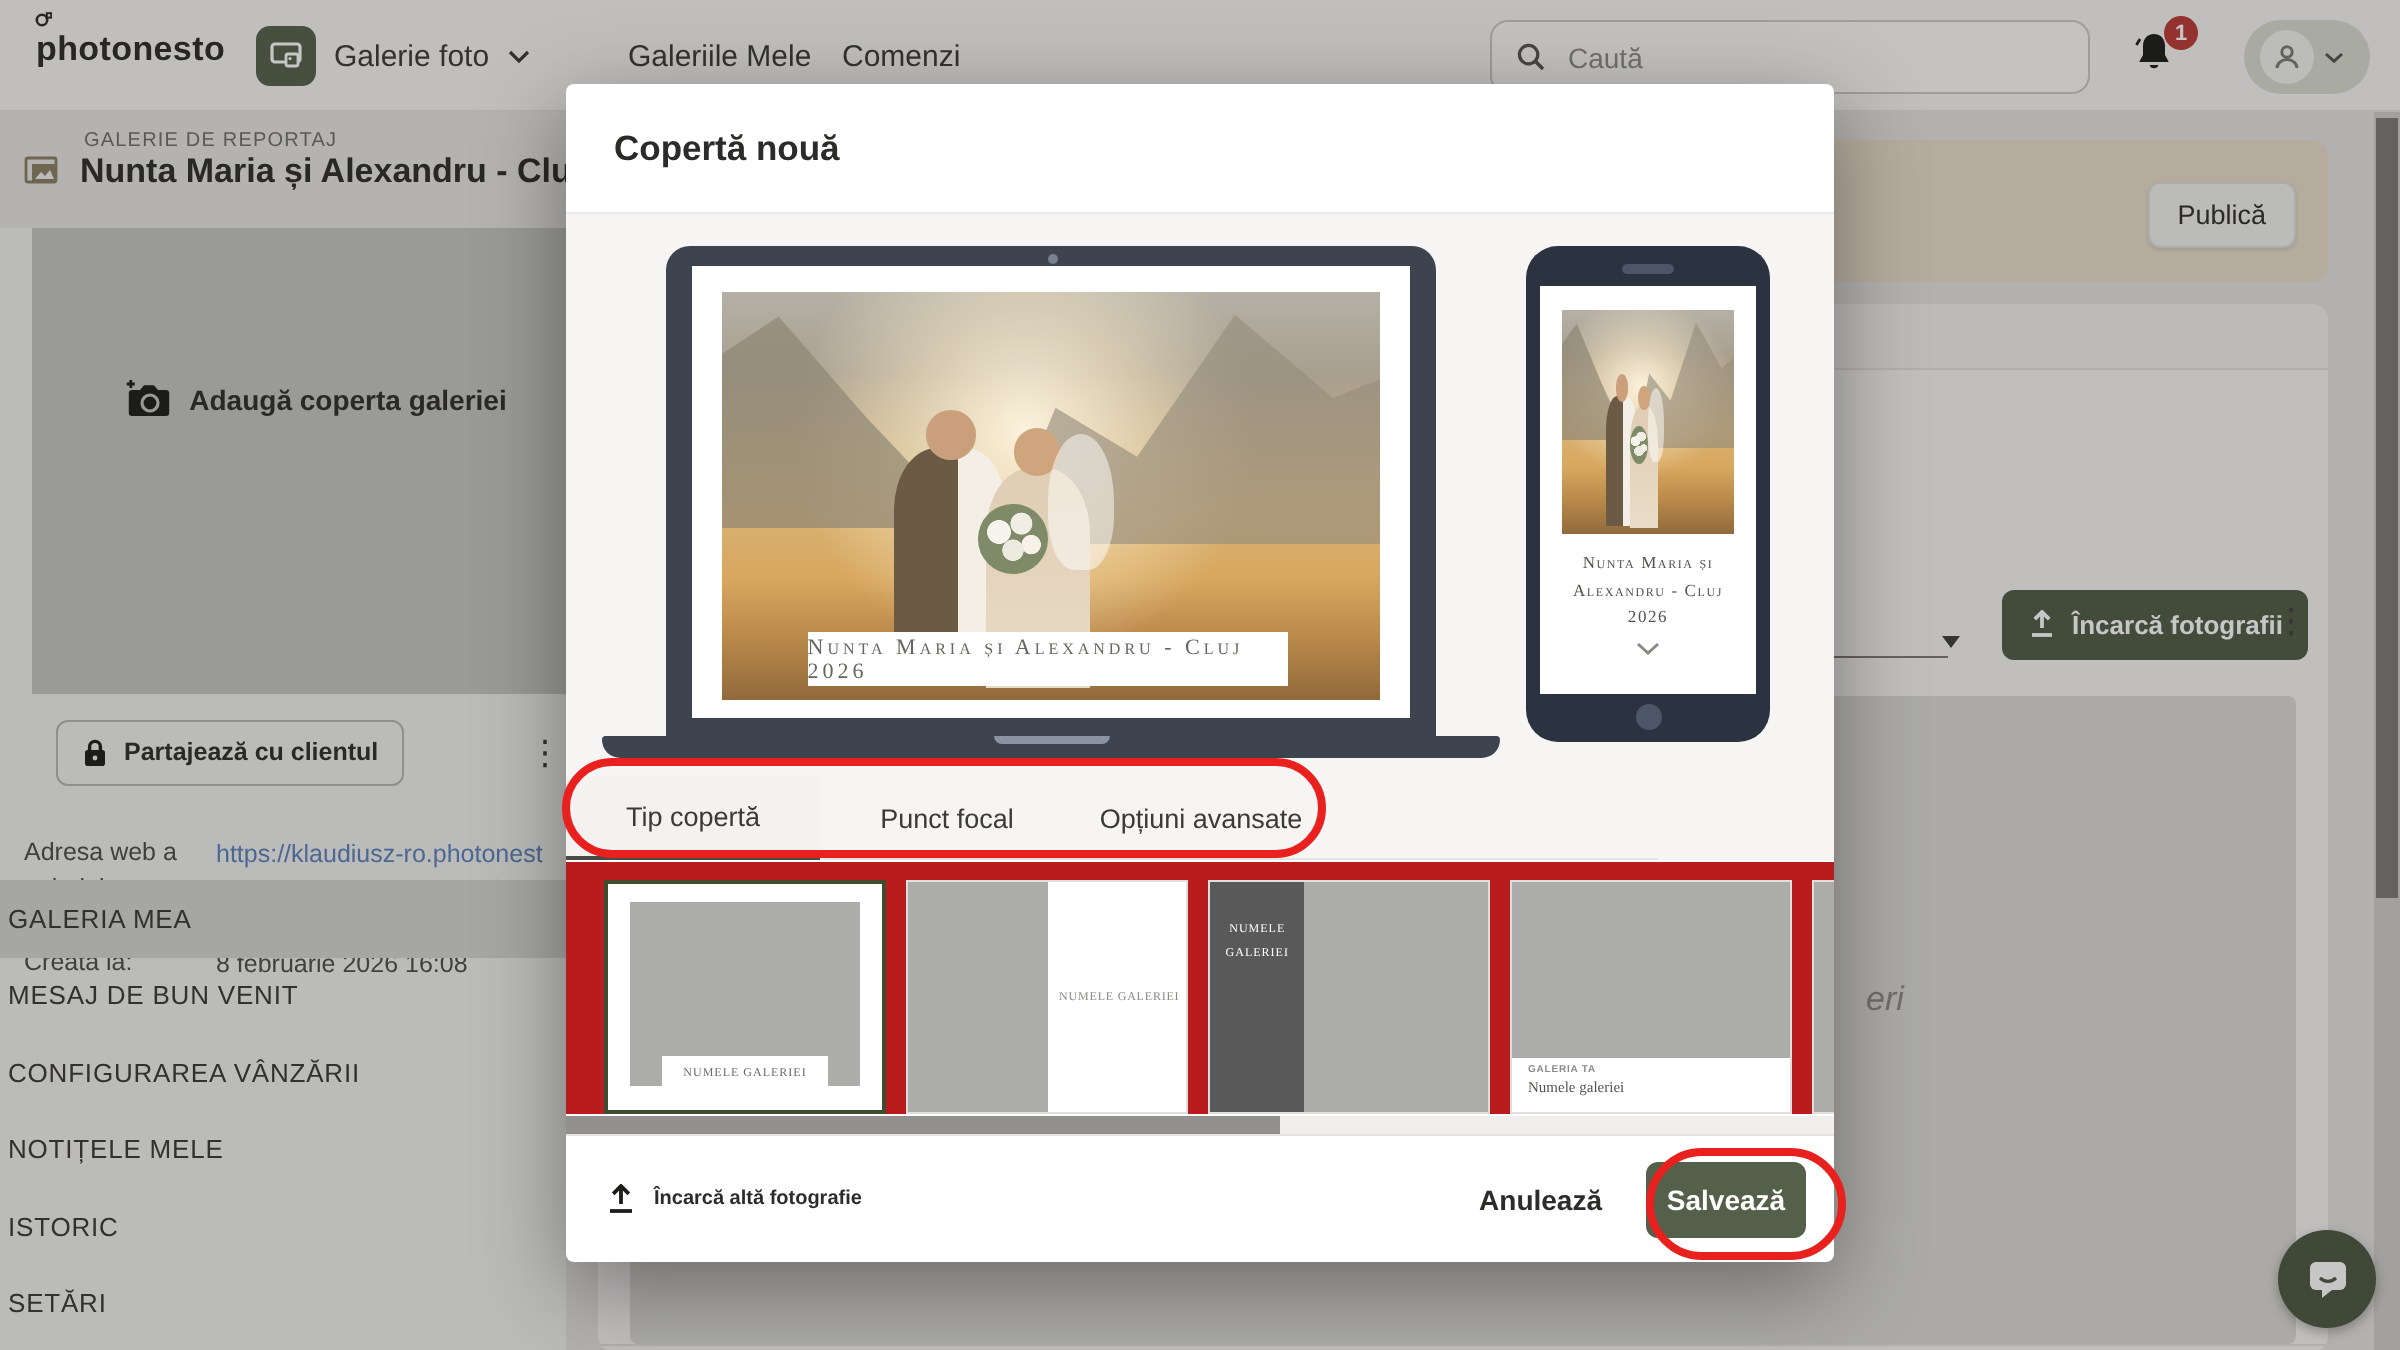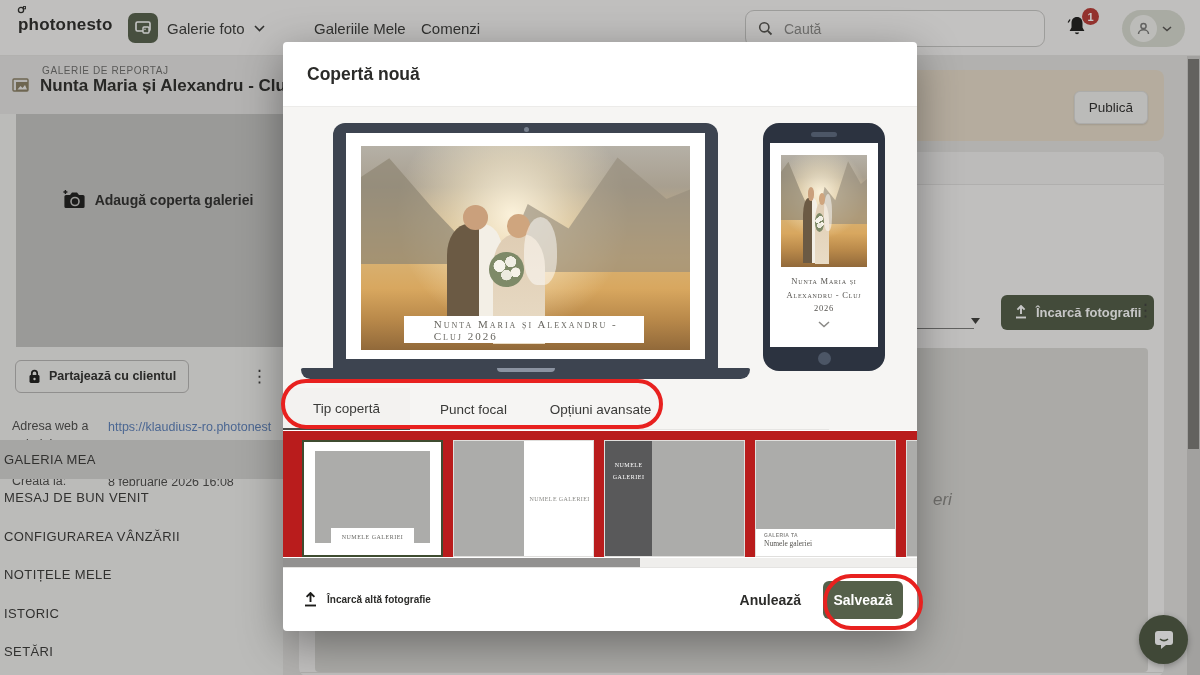--- a/index.html
+++ b/index.html
@@ -30,21 +30,21 @@
   .avatar .circ{width:27px;height:27px;border-radius:50%;background:#f2f2ee;display:flex;align-items:center;justify-content:center;}
 
   
   .sidebar{position:absolute;left:0;top:56px;width:283px;height:619px;background:#f1f0ee;}
   .gal-head{position:absolute;left:0;top:0;width:311px;height:58px;background:#e7e6e4;padding:9px 10px 0 14px;}
   .gal-head .eyebrow{font-size:10px;letter-spacing:.6px;color:#6e6e6c;margin-left:28px;}
   .gal-head .title{font-size:17px;font-weight:700;color:#2c2c2a;margin-left:26px;white-space:nowrap;overflow:hidden;}
   .gal-head .picicon{position:absolute;left:12px;top:22px;}
   .coverzone{position:absolute;left:16px;top:58px;width:283px;height:233px;background:#c5c4c2;display:flex;align-items:center;justify-content:center;cursor:pointer;}
   .coverzone .inner{display:flex;align-items:center;gap:9px;margin-top:-62px;font-size:14px;font-weight:700;color:#2e2e2c;}
-  .sharerow{position:absolute;left:3px;top:291px;width:283px;height:58px;display:flex;align-items:center;}
+  .sharerow{position:absolute;left:16px;top:291px;width:283px;height:58px;display:flex;align-items:center;}
   .sharebtn{margin-left:12px;height:33px;border:1px solid #b7b6b4;border-radius:6px;background:transparent;
             display:flex;align-items:center;gap:8px;padding:0 12px;font-size:12.5px;font-weight:700;color:#2e2e2c;cursor:pointer;}
   .kebab{font-size:17px;color:#3c3c3a;letter-spacing:0;cursor:pointer;line-height:1;}
   .sharerow .kebab{margin-left:auto;margin-right:18px;}
   .inforow{position:absolute;left:12px;display:flex;gap:4px;}
   .inforow .lab{width:92px;font-size:12.5px;color:#4c4c4a;line-height:1.4;}
   .inforow .val{width:168px;font-size:12.5px;line-height:1.45;}
   .link{color:#5b80ba;word-break:break-all;cursor:pointer;}
   .created{color:#4c4c4a;}
   .menu{position:absolute;left:0;top:384px;width:283px;}
@@ -102,21 +102,21 @@
   .bride{position:absolute;left:40%;bottom:3%;width:16%;height:54%;border-radius:42% 42% 0 0/30% 30% 0 0;
          background:linear-gradient(180deg,#dfcdb4,#e9dcc6);}
   .bride-head{position:absolute;left:44.5%;bottom:55%;width:7%;height:11.5%;background:#cfa57e;border-radius:50%;}
   .veil{position:absolute;left:49.5%;bottom:32%;width:10%;height:33%;background:rgba(255,255,255,.5);border-radius:50% 50% 40% 40%;}
   .bouquet{position:absolute;left:39%;bottom:31%;width:10.5%;height:17%;border-radius:50%;background:
       radial-gradient(circle at 30% 40%,#f6f4ec 18%,transparent 19%),
       radial-gradient(circle at 62% 28%,#f0eee4 16%,transparent 17%),
       radial-gradient(circle at 50% 66%,#eceadf 18%,transparent 19%),
       radial-gradient(circle at 76% 58%,#f6f2e8 14%,transparent 15%),#7e8a68;}
   .cover-caption{position:absolute;left:13%;right:14%;bottom:7px;height:27px;background:#fff;display:flex;align-items:center;justify-content:center;
-      font-family:"Liberation Serif",serif;font-variant:small-caps;font-size:11px;letter-spacing:2px;color:#67655f;padding-left:30px;}
+      font-family:"Liberation Serif",serif;font-variant:small-caps;font-size:11px;letter-spacing:2px;color:#67655f;}
 
   .phone{position:absolute;left:480px;top:16px;width:122px;height:248px;background:#2c3340;border-radius:16px;padding:20px 7px 24px 7px;}
   .phone .speaker{position:absolute;left:50%;top:9px;width:26px;height:5px;margin-left:-13px;border-radius:3px;background:#4c5666;}
   .phone .home{position:absolute;left:50%;bottom:6px;width:13px;height:13px;margin-left:-6.5px;border-radius:50%;background:#4c5666;}
   .phone-screen{position:relative;width:100%;height:100%;background:#fff;overflow:hidden;}
   .phone-photo{position:absolute;left:11px;right:11px;top:12px;height:112px;}
   .phone-photo .cover-photo{left:0;right:0;top:0;bottom:0;}
   .phone-caption{position:absolute;left:2px;right:2px;top:132px;text-align:center;font-family:"Liberation Serif",serif;
       font-variant:small-caps;font-size:8.5px;letter-spacing:.8px;color:#55534f;line-height:1.6;}
   .phone-chevron{position:absolute;left:50%;top:178px;margin-left:-6px;}

